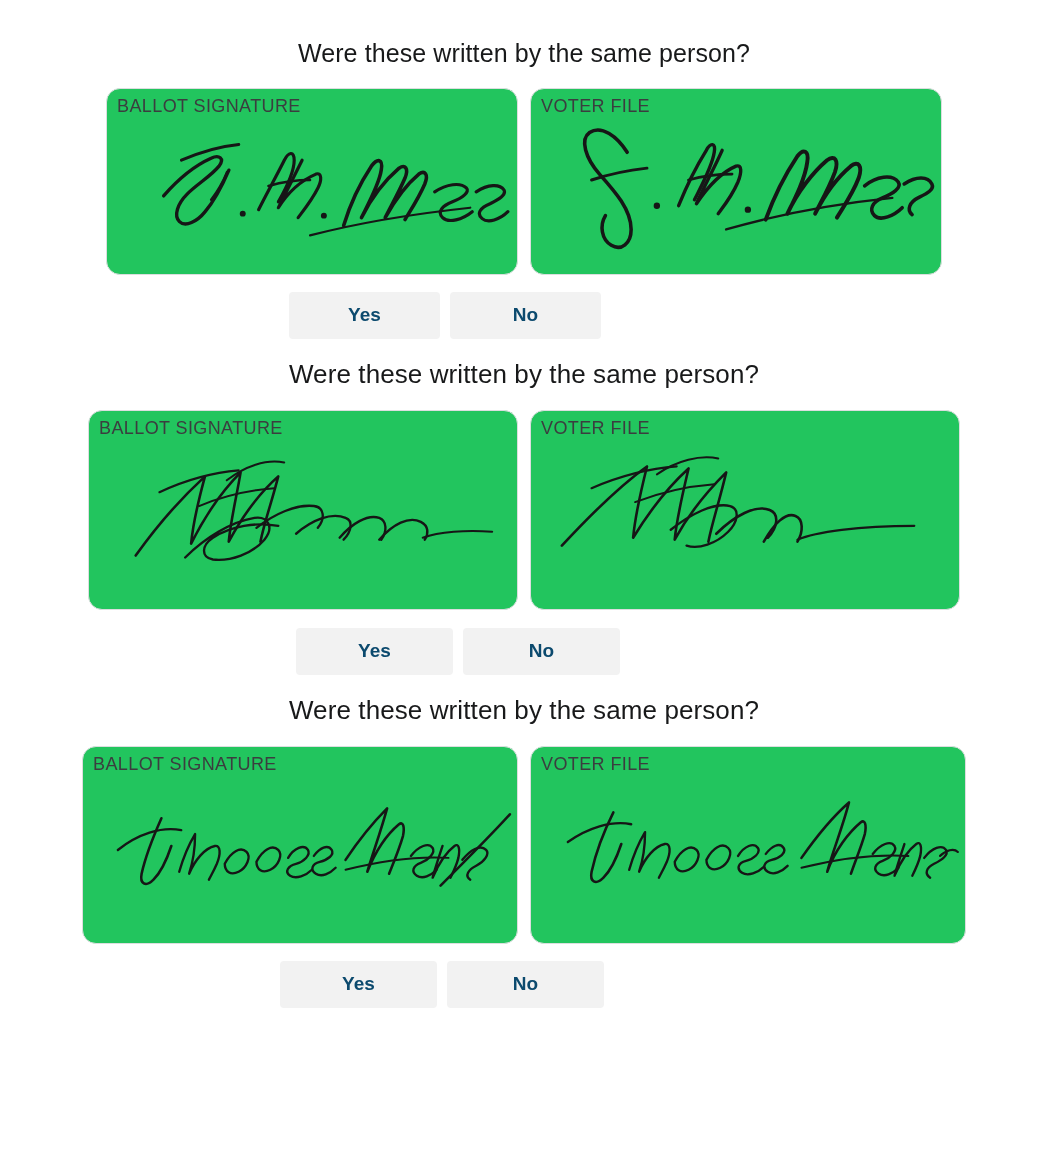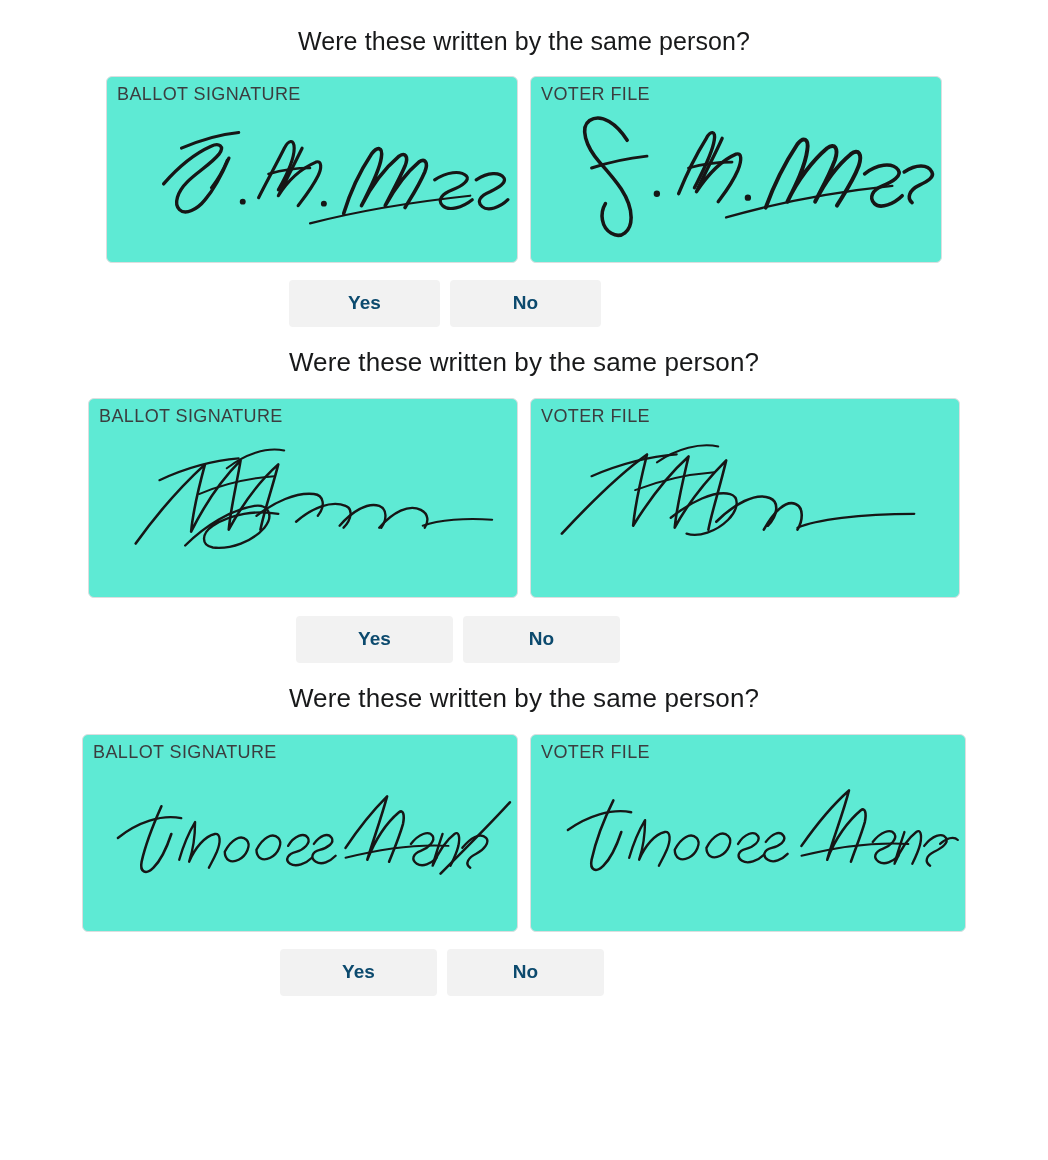--- a/index.html
+++ b/index.html
@@ -9,21 +9,21 @@
   }
   body {
     width: 1048px;
     min-height: 1160px;
     font-family: "Liberation Sans", sans-serif;
     color: #1b1b1b;
     -webkit-font-smoothing: antialiased;
   }
   .page {
     width: 940px;
-    margin: 0 auto;
+    margin: 12px auto;
     padding-top: 26px;
     box-sizing: border-box;
   }
   .task {
     margin-bottom: 20px;
   }
   .task-prompt {
     text-align: center;
     font-size: 25px;
     font-weight: 400;
@@ -33,22 +33,22 @@
     line-height: 1.2;
   }
   .pair {
     display: flex;
     justify-content: center;
     align-items: flex-start;
     gap: 12px;
   }
   .sig-card {
     border: 1px solid #dcdedf;
-    border-radius: 6px;
-    background: #5eead4;
+    border-radius: 14px;
+    background: #22c55e;
     box-sizing: border-box;
     position: relative;
     overflow: hidden;
   }
   .sig-label {
     position: absolute;
     top: 7px;
     left: 10px;
     font-size: 18px;
     letter-spacing: 0.4px;

